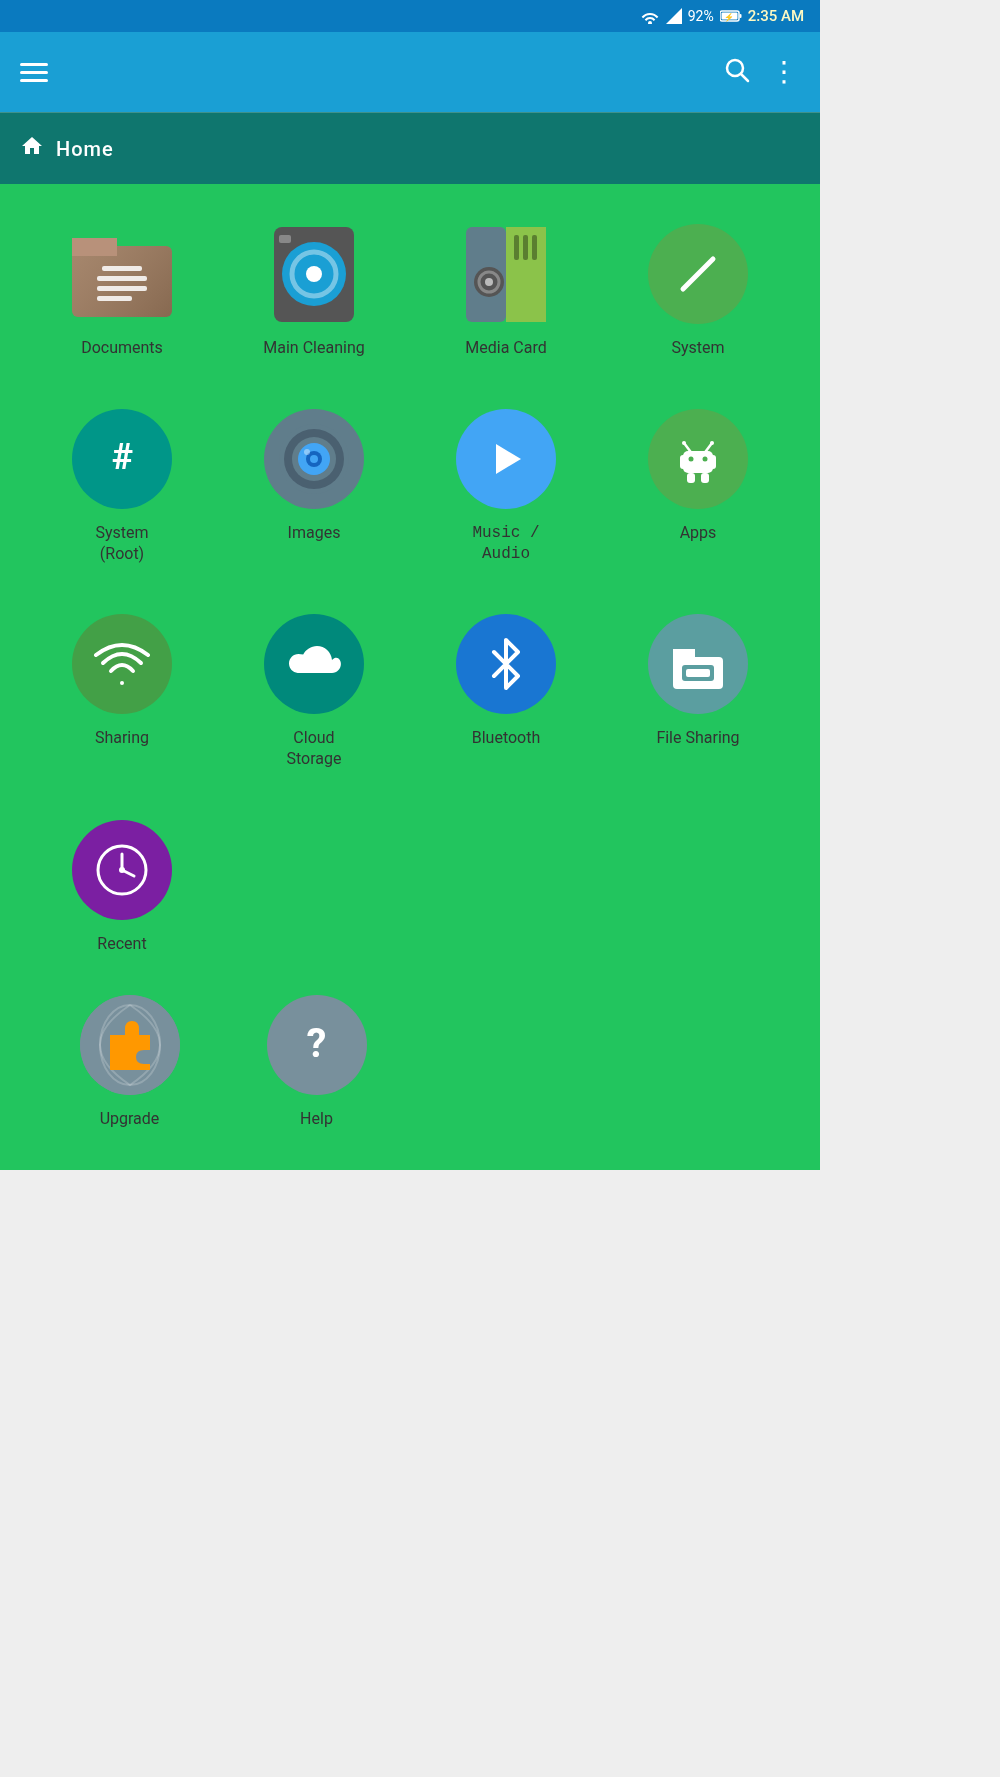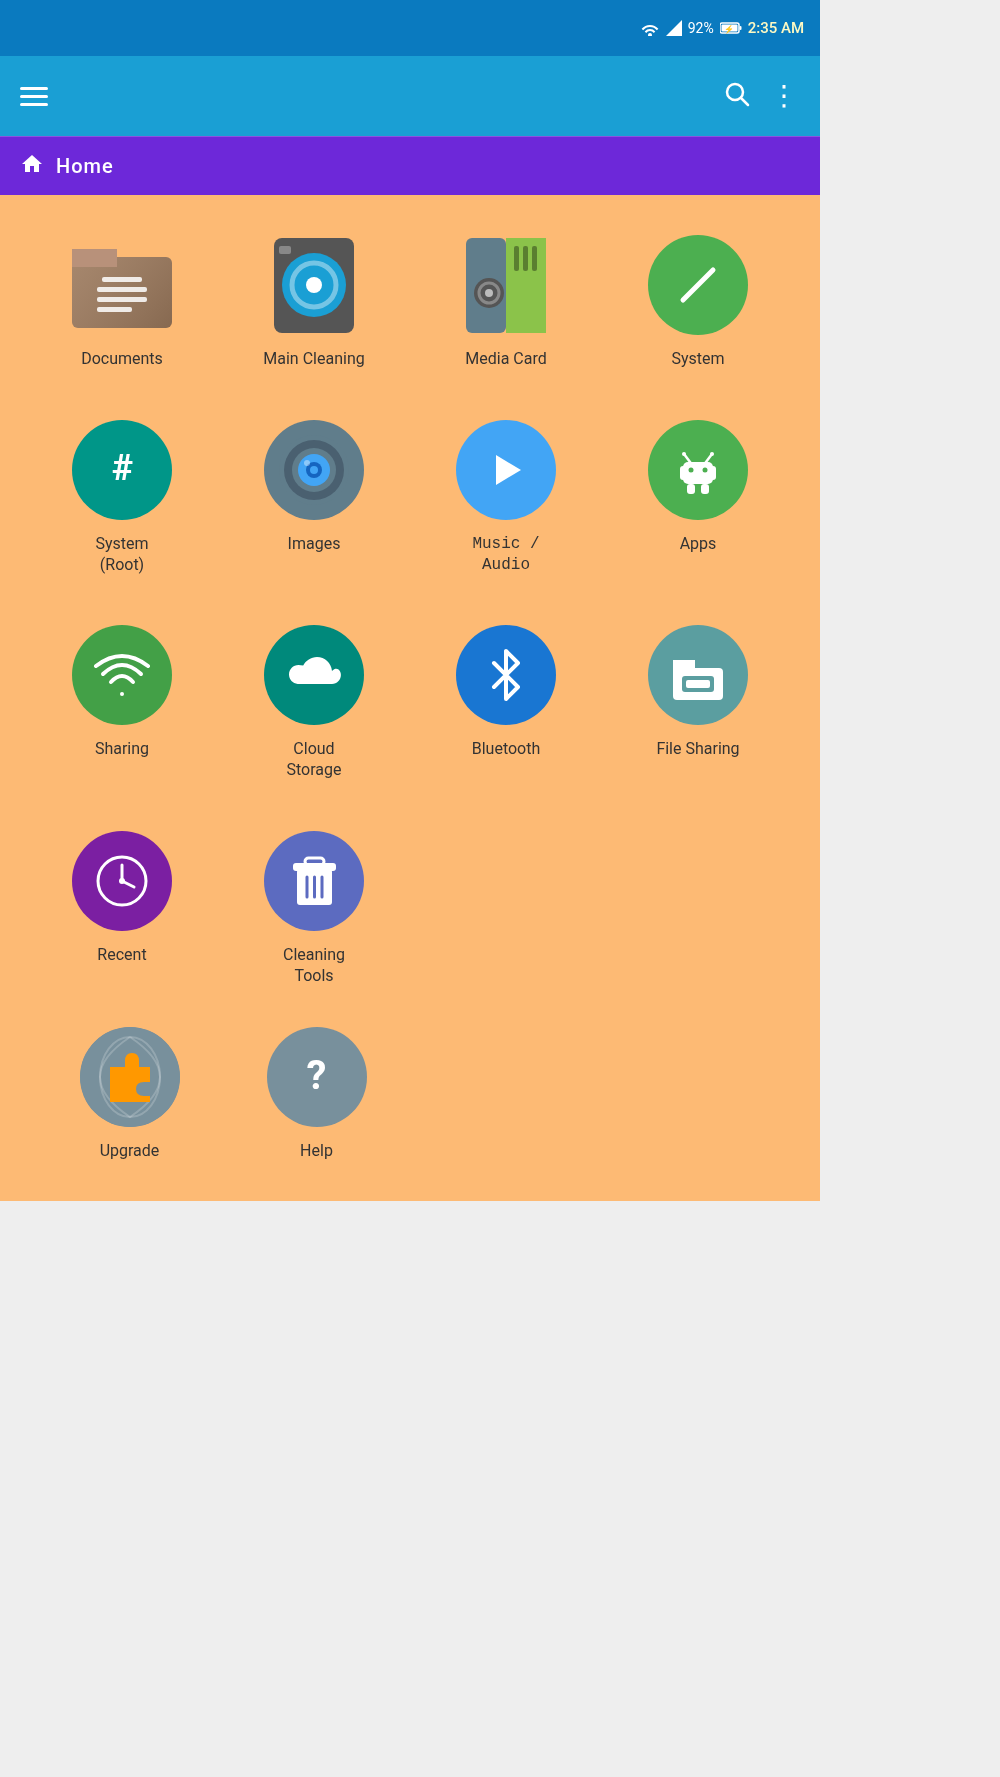--- a/index.html
+++ b/index.html
@@ -7,21 +7,21 @@
       width: 820px;
       min-height: 1777px;
       background: #eeeeee;
       font-family: 'Roboto', Arial, sans-serif;
       overflow-x: hidden;
     }
 
     
     .status-bar {
       background: #0a7abf;
-      height: 56px;
+      height: 32px;
       display: flex;
       align-items: center;
       justify-content: flex-end;
       padding: 0 16px;
       gap: 8px;
     }
     .status-icons {
       display: flex;
       align-items: center;
       gap: 6px;
@@ -61,42 +61,42 @@
       gap: 20px;
     }
     .header-icon {
       color: white;
       font-size: 22px;
       cursor: pointer;
     }
 
     
     .breadcrumb {
-      background: #6d28d9;
-      height: 59px;
+      background: #0f766e;
+      height: 72px;
       display: flex;
       align-items: center;
       padding: 0 20px;
       gap: 12px;
       border-top: 1px solid rgba(255,255,255,0.2);
     }
     .breadcrumb-home-icon {
       color: white;
       font-size: 22px;
     }
     .breadcrumb-text {
       color: white;
       font-size: 20px;
       font-weight: 500;
       letter-spacing: 1px;
     }
 
     
     .grid-container {
-      background: #fdba74;
+      background: #22c55e;
       padding: 20px 26px;
     }
     .grid {
       display: grid;
       grid-template-columns: repeat(4, 1fr);
       gap: 10px 0;
     }
     .grid-item {
       display: flex;
       flex-direction: column;
@@ -398,40 +398,20 @@
             <line x1="30" y1="30" x2="30" y2="14" stroke="white" stroke-width="3" stroke-linecap="round"></line>
 
             <line x1="30" y1="30" x2="42" y2="36" stroke="white" stroke-width="3" stroke-linecap="round"></line>
             <circle cx="30" cy="30" r="3" fill="white"></circle>
           </svg>
         </div>
       </div>
       <span class="icon-label">Recent</span>
     </div>
 
-    <div class="grid-item">
-      <div class="icon-wrap">
-        <div class="icon-circle" style="background:#5c6bc0;">
-          <svg width="55" height="60" viewBox="0 0 55 60" fill="none">
-
-            <rect x="10" y="18" width="35" height="36" rx="3" fill="white"></rect>
-
-            <rect x="6" y="12" width="43" height="8" rx="3" fill="white"></rect>
-
-            <rect x="18" y="7" width="19" height="7" rx="3.5" fill="none" stroke="white" stroke-width="3"></rect>
-
-            <line x1="20" y1="26" x2="20" y2="46" stroke="#5c6bc0" stroke-width="3" stroke-linecap="round"></line>
-            <line x1="27.5" y1="26" x2="27.5" y2="46" stroke="#5c6bc0" stroke-width="3" stroke-linecap="round"></line>
-            <line x1="35" y1="26" x2="35" y2="46" stroke="#5c6bc0" stroke-width="3" stroke-linecap="round"></line>
-          </svg>
-        </div>
-      </div>
-      <span class="icon-label" style="white-space:pre-line;">Cleaning
-Tools</span>
-    </div>
 
   </div>
 
   <div class="last-row">
 
     <div class="grid-item">
       <div class="icon-wrap">
         <div class="icon-circle" style="background:#78909c;position:relative;overflow:hidden;">
 
           <svg width="100" height="100" viewBox="0 0 100 100" style="position:absolute;top:0;left:0;">

